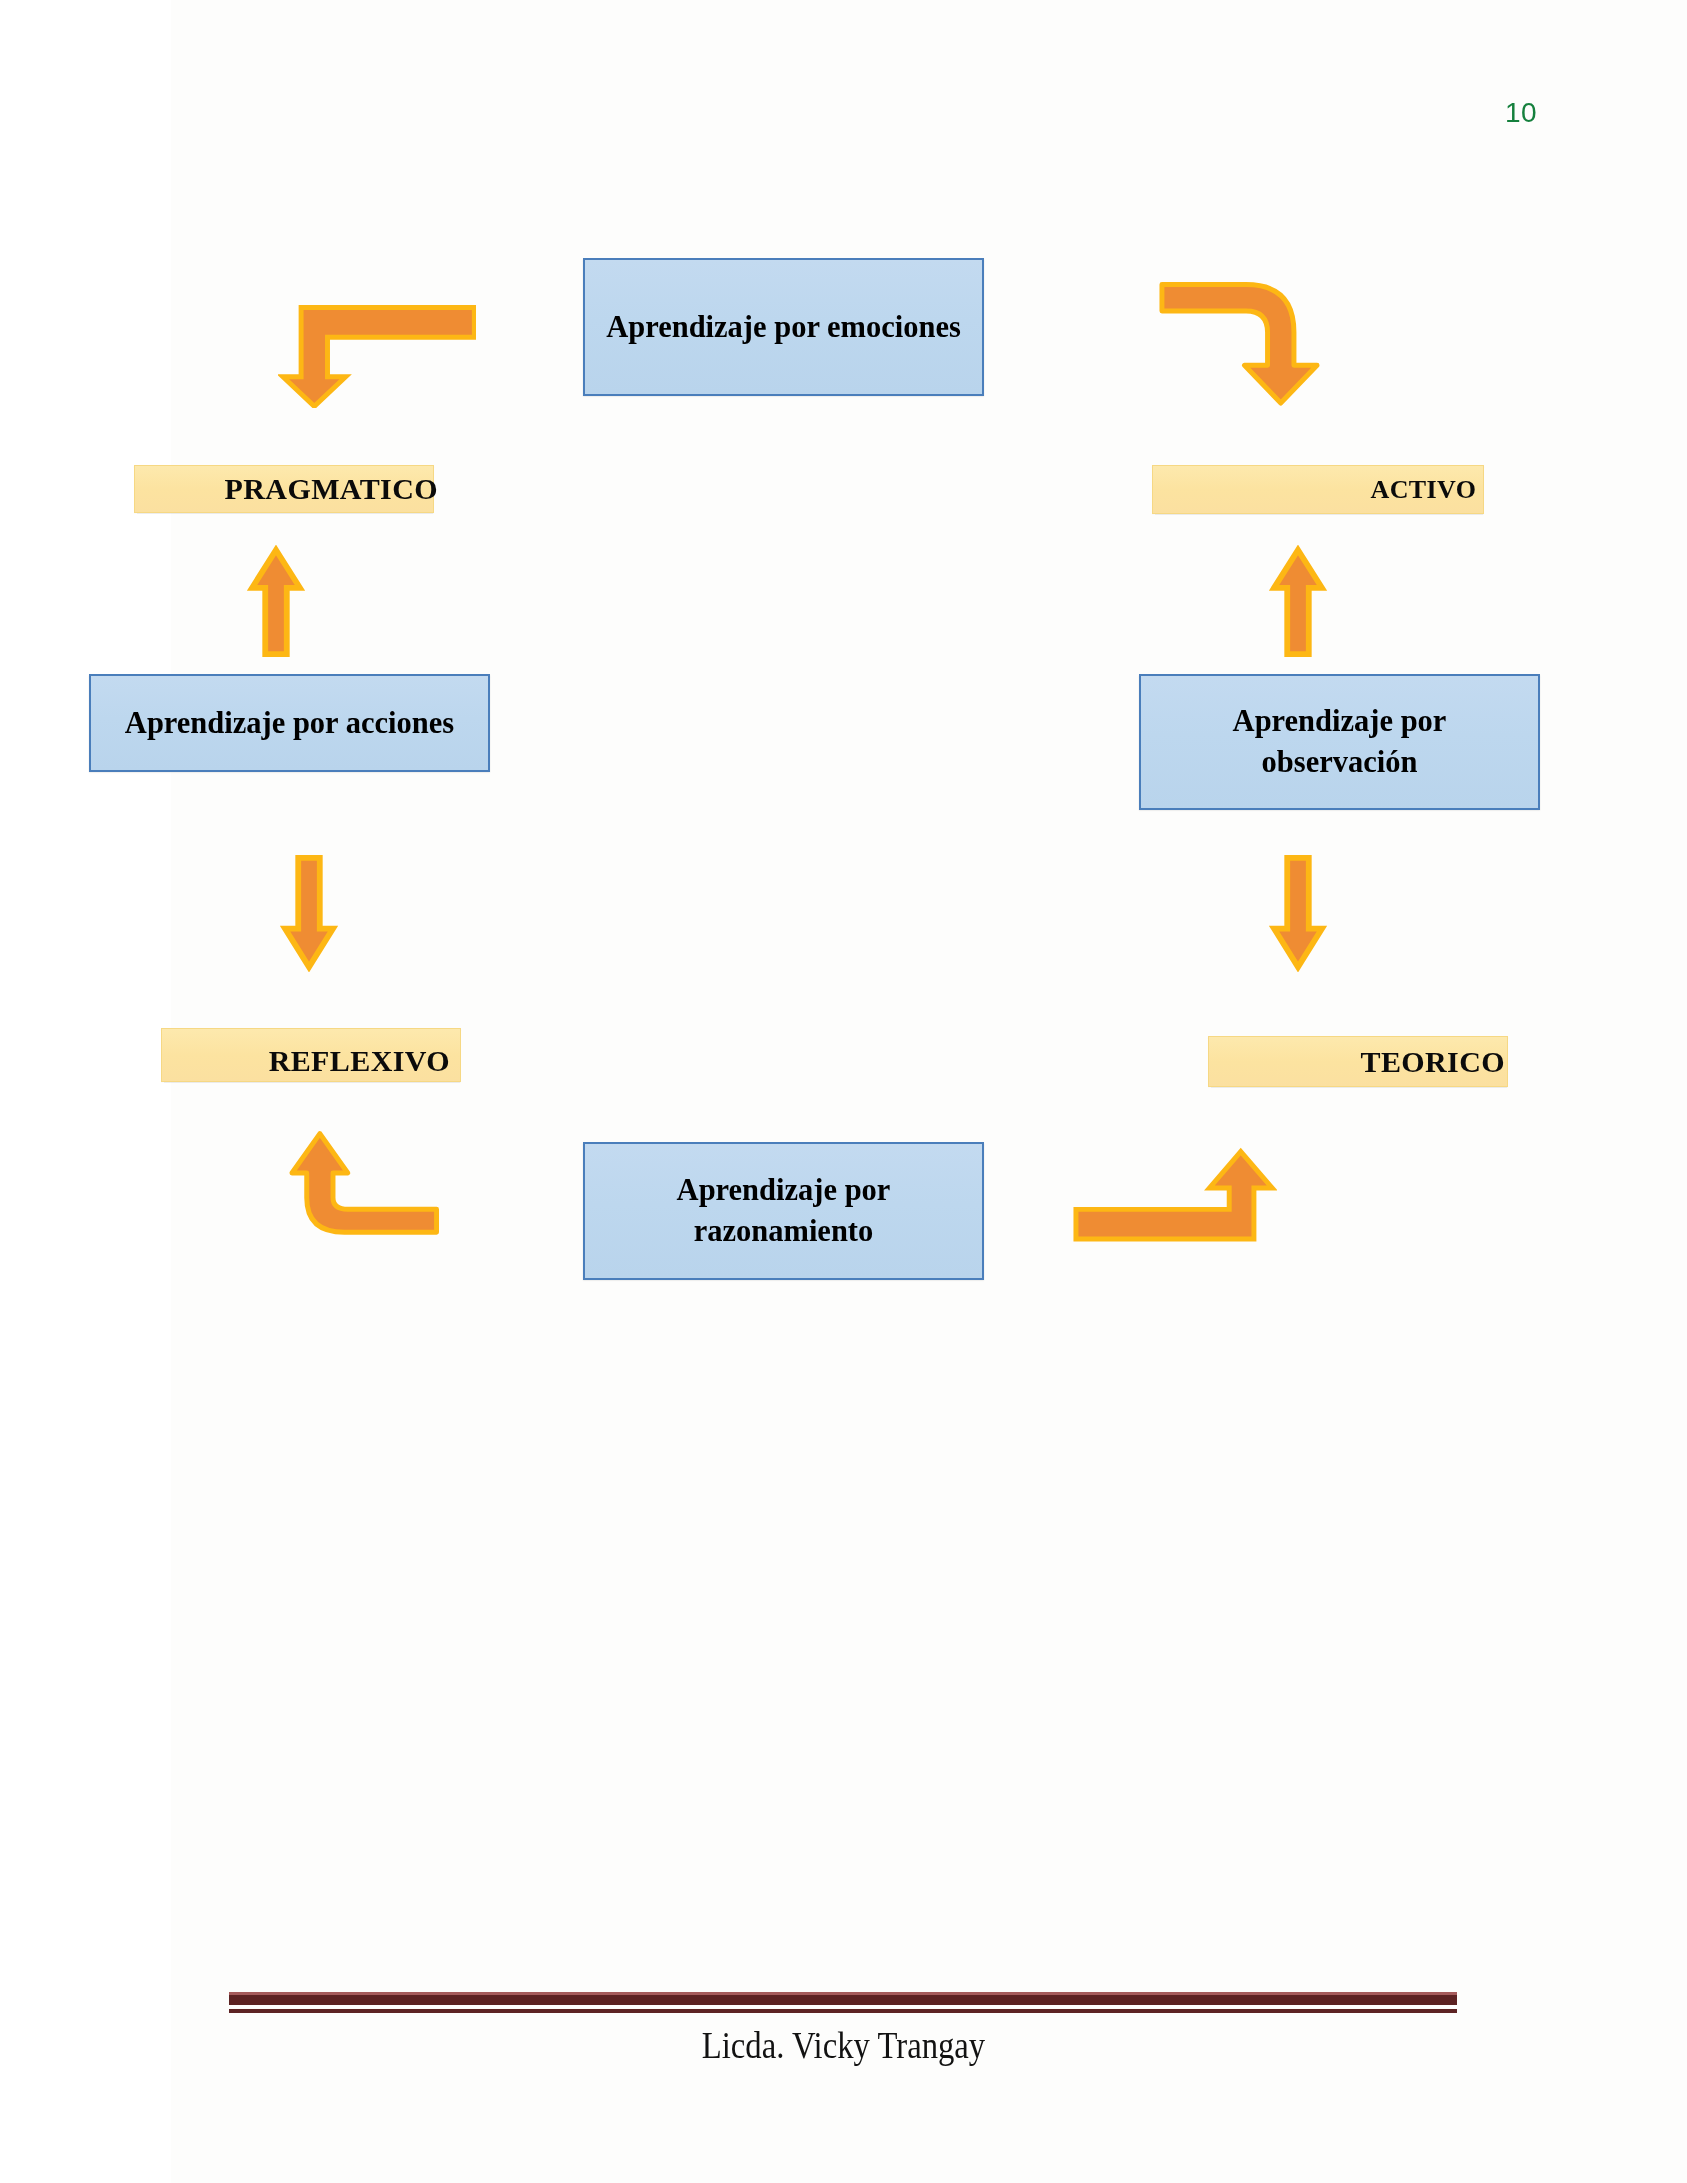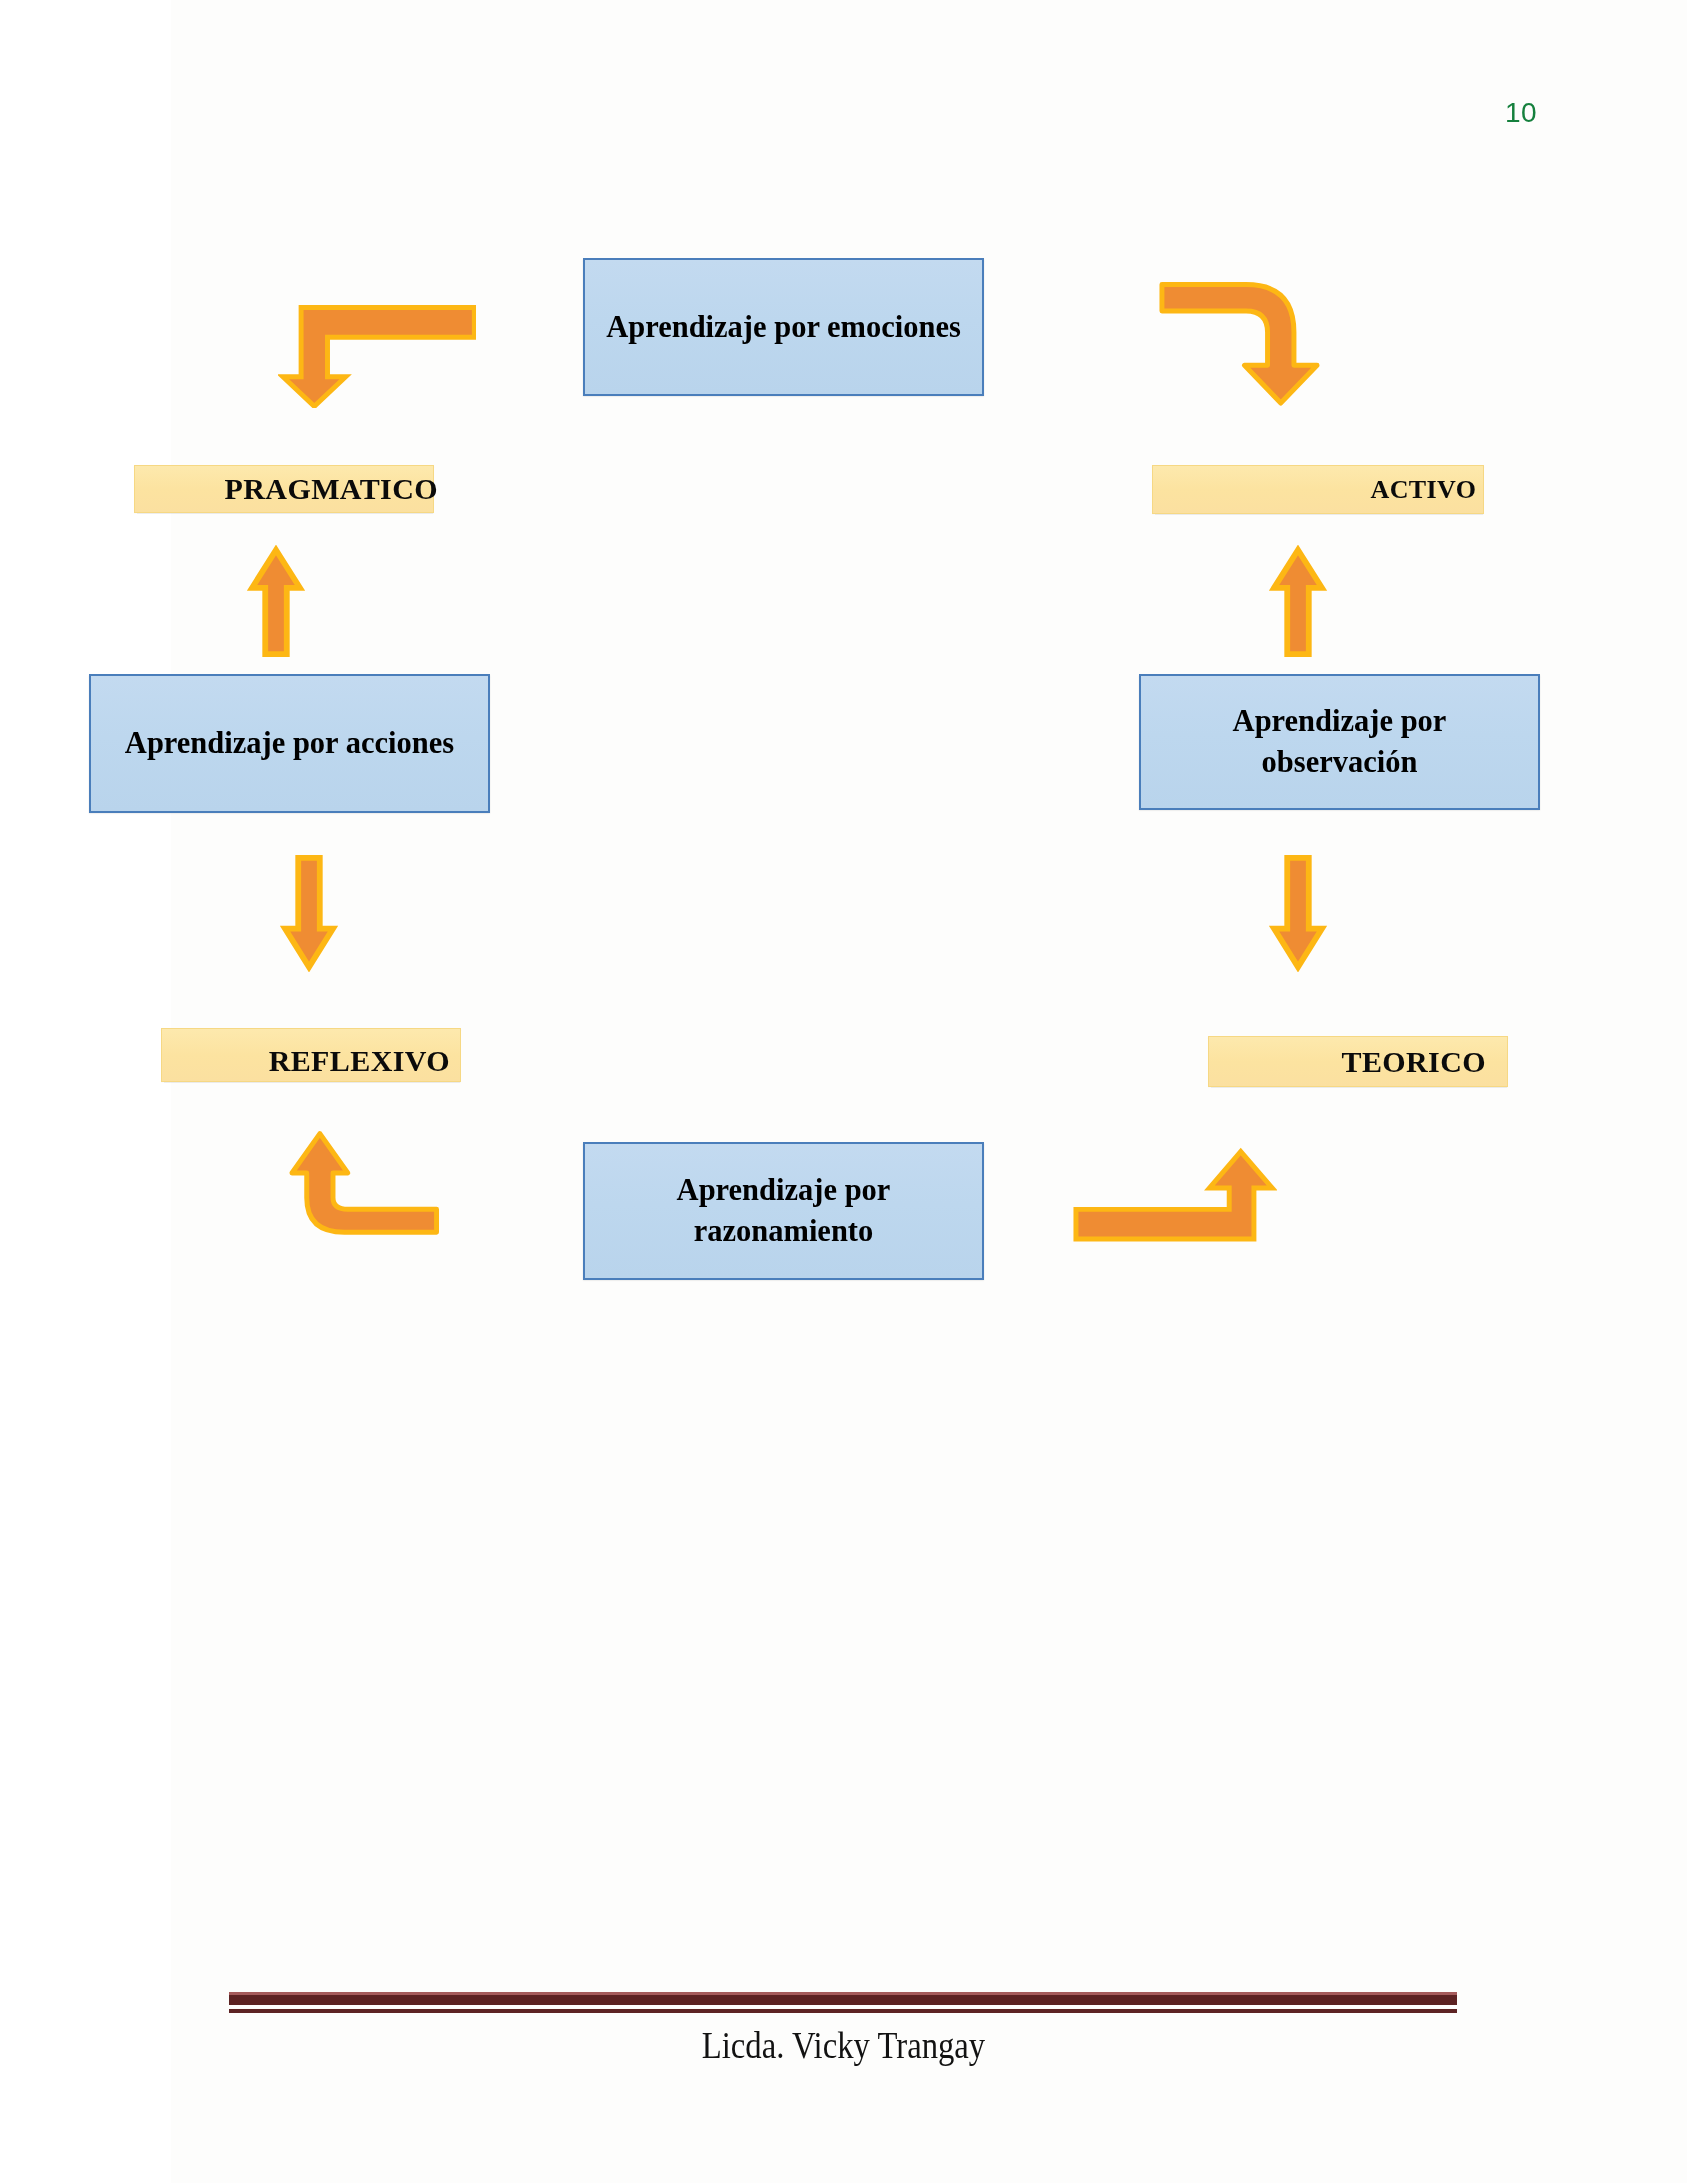--- a/index.html
+++ b/index.html
@@ -47,21 +47,21 @@
     text-align: center;
     color: #000000;
     font-weight: bold;
     font-size: 30.5px;
     line-height: 1.33;
     box-shadow: 0 0.8px 1.6px rgba(0,0,0,0.12);
   }
   .blue-box .inner { padding: 0 15px; }
 
   #box-emociones   { left: 583px;  top: 258px;  width: 401px; height: 138px; }
-  #box-acciones    { left: 89px;  top: 674px;  width: 401px; height: 139px; }
+  #box-acciones    { left: 89px;  top: 674px;  width: 401px; height: 98px; }
   #box-observacion { left: 1139px; top: 674px;  width: 401px; height: 136px; }
   #box-razonamiento{ left: 583px;  top: 1142px; width: 401px; height: 138px; }
 
   
   .yellow-box {
     position: absolute;
     background: linear-gradient(180deg, #fde9ad 0%, #fce3a0 50%, #fbe0a0 100%);
     border: 1.6px solid #f6d884;
     box-sizing: border-box;
     color: #0b0b0b;
@@ -92,21 +92,21 @@
   #box-reflexivo {
     left: 161px; top: 1028px; width: 300px; height: 54px;
     font-size: 30px;
   }
   #box-reflexivo .inner { align-self: flex-start; padding-top: 15px; padding-right: 10px; }
 
   #box-teorico {
     left: 1208px; top: 1036px; width: 300px; height: 51px;
     font-size: 30px;
   }
-  #box-teorico .inner { align-self: center; padding-right: 21px; margin-left: 12px; }
+  #box-teorico .inner { align-self: center; padding-right: 2px; margin-left: 12px; }
 
   
   .arrow { position: absolute; }
 
   #arrow-top-left     { left: 278px;  top: 301px;  width: 198px; height: 107px; }
   #arrow-top-right    { left: 1157px; top: 278px;  width: 165px; height: 130px; }
   #arrow-left-up      { left: 247px;  top: 545px;  width: 58px;  height: 114px; }
   #arrow-right-up     { left: 1269px; top: 545px;  width: 58px;  height: 114px; }
   #arrow-left-down    { left: 280px;  top: 853px; width: 58px;  height: 119px; }
   #arrow-right-down   { left: 1269px; top: 853px; width: 58px;  height: 119px; }

